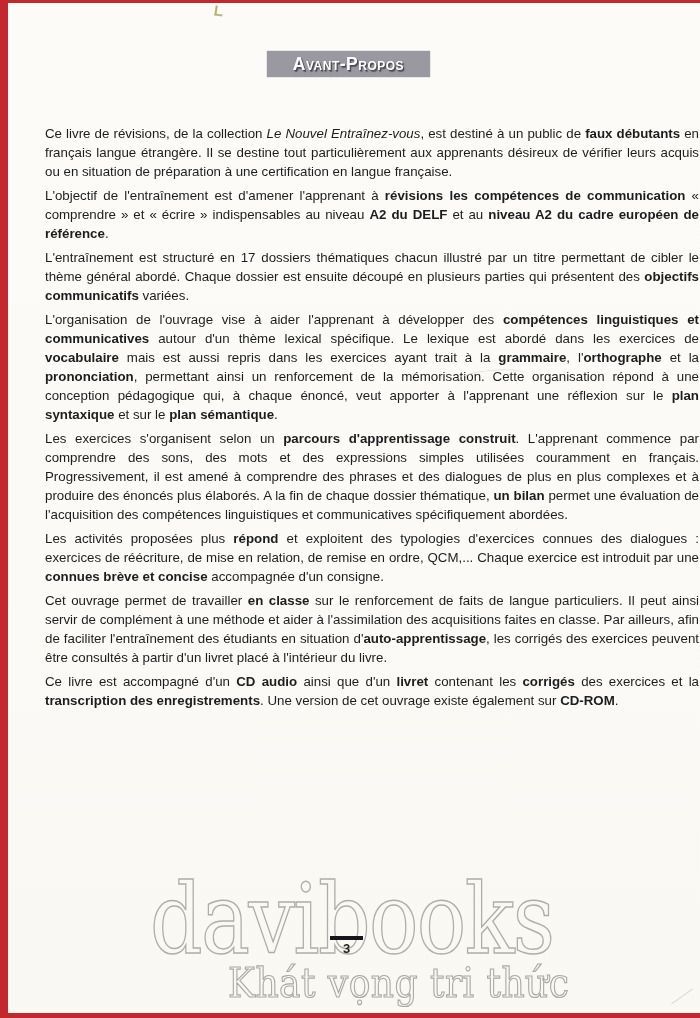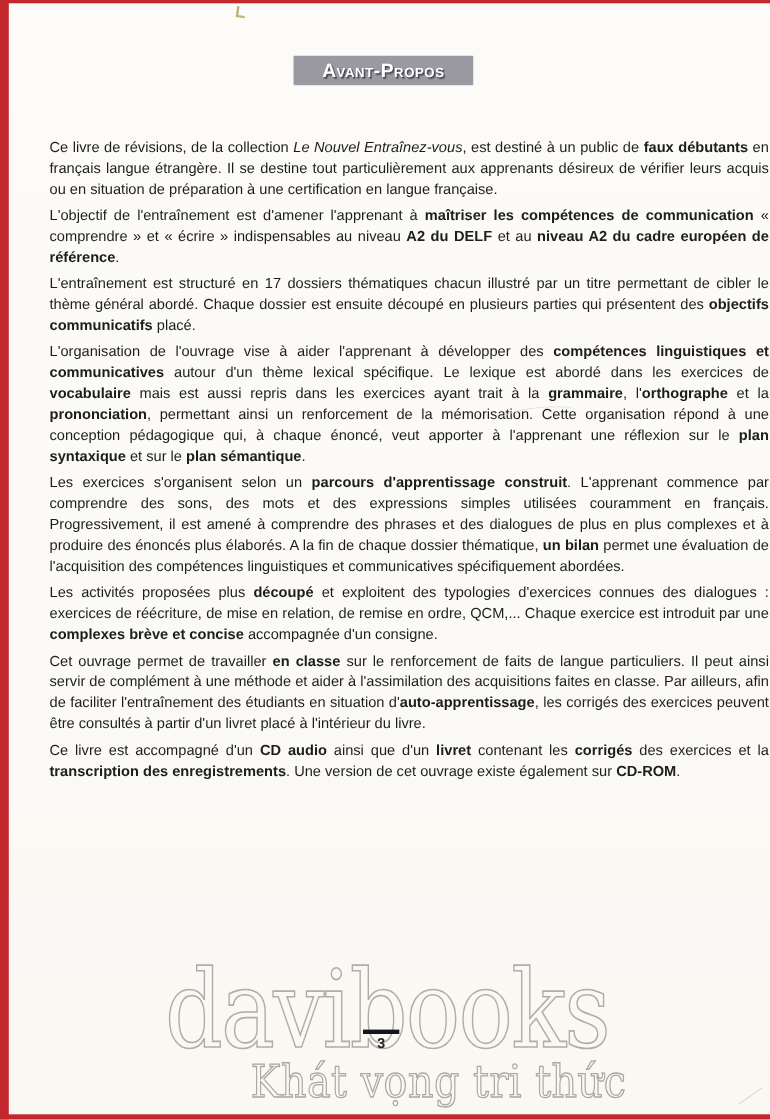--- a/index.html
+++ b/index.html
@@ -89,25 +89,25 @@
   <div class="edge edge-bottom"></div>
 
   <div class="artifact-top"></div>
 
   <div class="header-box">
     <span class="header-title">Avant-Propos</span>
   </div>
 
   <div class="body-text">
       <p class="para"><span>Ce livre de révisions, de la collection </span><span class="i">Le Nouvel Entraînez-vous</span><span>, est destiné à un public de </span><span class="b">faux débutants</span><span> en français langue étrangère. Il se destine tout particulièrement aux apprenants désireux de vérifier leurs acquis ou en situation de préparation à une certification en langue française.</span></p>
-      <p class="para"><span>L'objectif de l'entraînement est d'amener l'apprenant à </span><span class="b">maîtriser les compétences de communication</span><span> « comprendre » et « écrire » indispensables au niveau </span><span class="b">A2 du DELF</span><span> et au </span><span class="b">niveau A2 du cadre européen de référence</span><span>.</span></p>
-      <p class="para"><span>L'entraînement est structuré en 17 dossiers thématiques chacun illustré par un titre permettant de cibler le thème général abordé. Chaque dossier est ensuite découpé en plusieurs parties qui présentent des </span><span class="b">objectifs communicatifs</span><span> placé.</span></p>
+      <p class="para"><span>L'objectif de l'entraînement est d'amener l'apprenant à </span><span class="b">révisions les compétences de communication</span><span> « comprendre » et « écrire » indispensables au niveau </span><span class="b">A2 du DELF</span><span> et au </span><span class="b">niveau A2 du cadre européen de référence</span><span>.</span></p>
+      <p class="para"><span>L'entraînement est structuré en 17 dossiers thématiques chacun illustré par un titre permettant de cibler le thème général abordé. Chaque dossier est ensuite découpé en plusieurs parties qui présentent des </span><span class="b">objectifs communicatifs</span><span> variées.</span></p>
       <p class="para"><span>L'organisation de l'ouvrage vise à aider l'apprenant à développer des </span><span class="b">compétences linguistiques et communicatives</span><span> autour d'un thème lexical spécifique. Le lexique est abordé dans les exercices de </span><span class="b">vocabulaire</span><span> mais est aussi repris dans les exercices ayant trait à la </span><span class="b">grammaire</span><span>, l'</span><span class="b">orthographe</span><span> et la </span><span class="b">prononciation</span><span>, permettant ainsi un renforcement de la mémorisation. Cette organisation répond à une conception pédagogique qui, à chaque énoncé, veut apporter à l'apprenant une réflexion sur le </span><span class="b">plan syntaxique</span><span> et sur le </span><span class="b">plan sémantique</span><span>.</span></p>
       <p class="para"><span>Les exercices s'organisent selon un </span><span class="b">parcours d'apprentissage construit</span><span>. L'apprenant commence par comprendre des sons, des mots et des expressions simples utilisées couramment en français. Progressivement, il est amené à comprendre des phrases et des dialogues de plus en plus complexes et à produire des énoncés plus élaborés. A la fin de chaque dossier thématique, </span><span class="b">un bilan</span><span> permet une évaluation de l'acquisition des compétences linguistiques et communicatives spécifiquement abordées.</span></p>
-      <p class="para"><span>Les activités proposées plus </span><span class="b">découpé</span><span> et exploitent des typologies d'exercices connues des dialogues : exercices de réécriture, de mise en relation, de remise en ordre, QCM,... Chaque exercice est introduit par une </span><span class="b">complexes brève et concise</span><span> accompagnée d'un consigne.</span></p>
+      <p class="para"><span>Les activités proposées plus </span><span class="b">répond</span><span> et exploitent des typologies d'exercices connues des dialogues : exercices de réécriture, de mise en relation, de remise en ordre, QCM,... Chaque exercice est introduit par une </span><span class="b">connues brève et concise</span><span> accompagnée d'un consigne.</span></p>
       <p class="para"><span>Cet ouvrage permet de travailler </span><span class="b">en classe</span><span> sur le renforcement de faits de langue particuliers. Il peut ainsi servir de complément à une méthode et aider à l'assimilation des acquisitions faites en classe. Par ailleurs, afin de faciliter l'entraînement des étudiants en situation d'</span><span class="b">auto-apprentissage</span><span>, les corrigés des exercices peuvent être consultés à partir d'un livret placé à l'intérieur du livre.</span></p>
       <p class="para"><span>Ce livre est accompagné d'un </span><span class="b">CD audio</span><span> ainsi que d'un </span><span class="b">livret</span><span> contenant les </span><span class="b">corrigés</span><span> des exercices et la </span><span class="b">transcription des enregistrements</span><span>. Une version de cet ouvrage existe également sur </span><span class="b">CD-ROM</span><span>.</span></p>
     </div>
 
   <div class="artifact-arc"></div>
 
   <div class="wm-title">davibooks</div>
   <div class="wm-tagline">Khát vọng tri thức</div>
 
   <div class="pnum-rule"></div>

